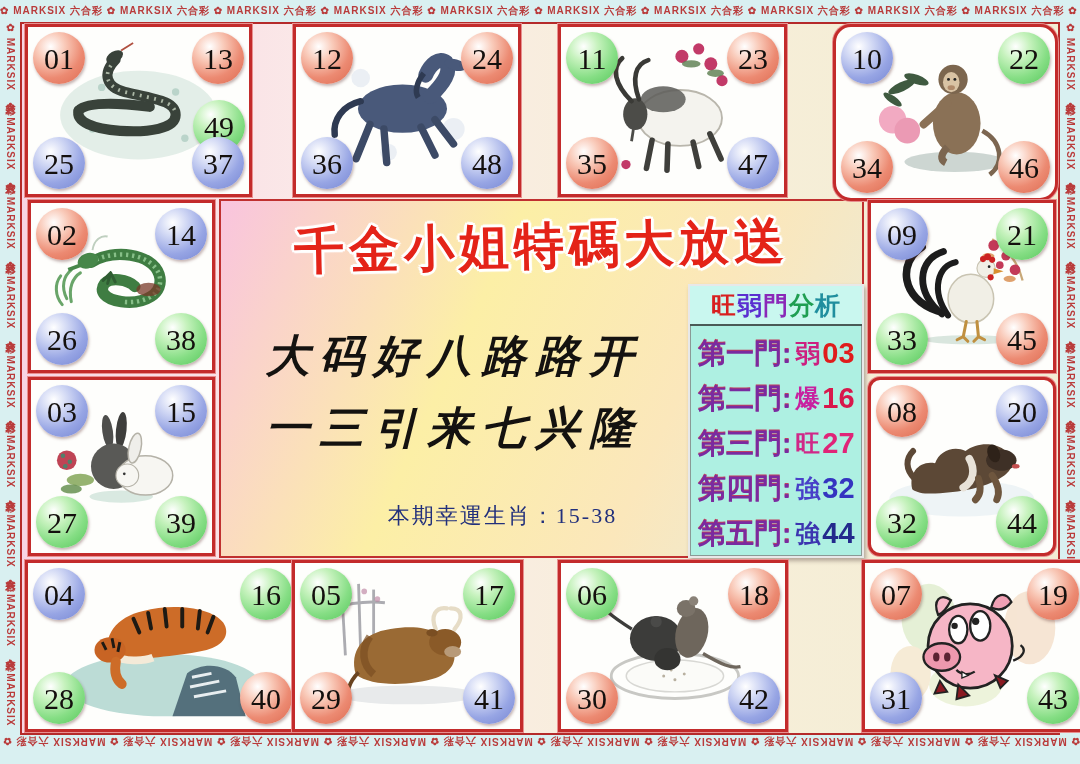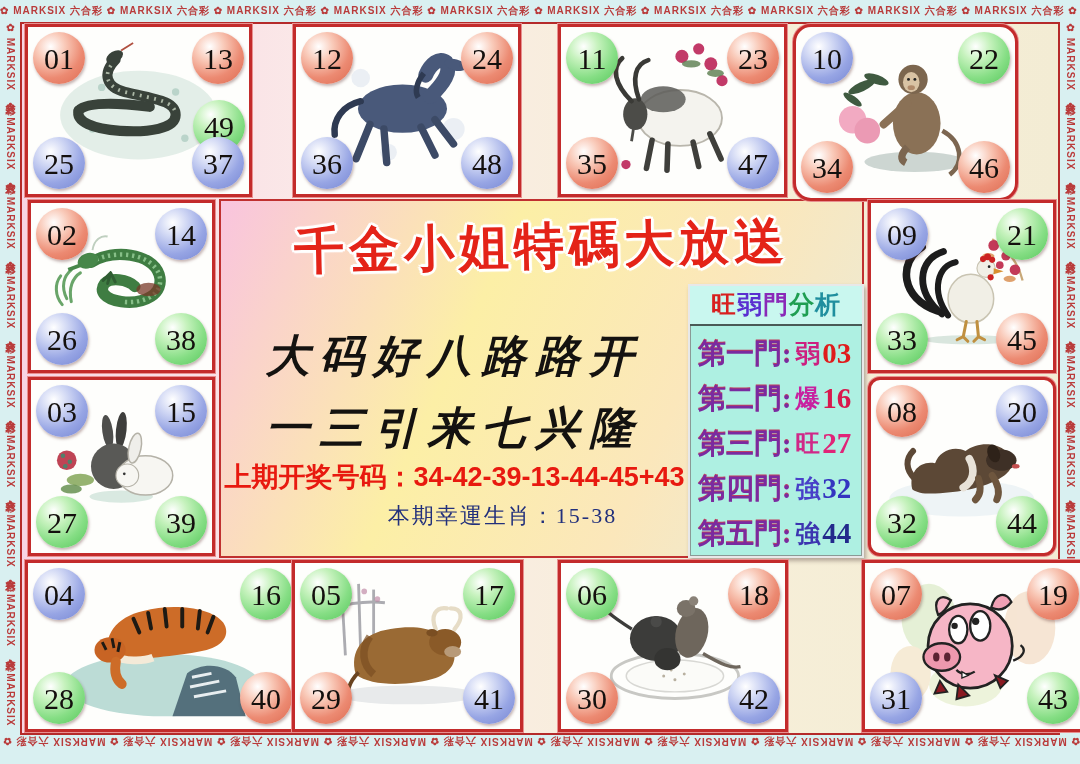--- a/index.html
+++ b/index.html
@@ -27,21 +27,21 @@
   
   .cell{
     position:absolute;box-sizing:border-box;background:#fefefc;
     border:3px solid #c32b2b;box-shadow:0 0 0 1px #e89090;
   }
   .art{position:absolute;left:4%;top:3%;width:92%;height:94%;}
   .art svg{width:100%;height:100%;}
   .slot-r1c1{left:3px;top:0;width:227px;height:173px;}
   .slot-r1c2{left:271px;top:0;width:228px;height:173px;}
   .slot-r1c3{left:536px;top:0;width:229px;height:173px;}
-  .slot-r1c4{left:771px;top:0;width:225px;height:177px;border-radius:18px;}
+  .slot-r1c4{left:811px;top:0;width:225px;height:177px;border-radius:18px;}
   .slot-r2c1a{left:6px;top:176px;width:187px;height:173px;}
   .slot-r2c1b{left:6px;top:353px;width:187px;height:179px;}
   .slot-r2c4a{left:846px;top:176px;width:188px;height:173px;}
   .slot-r2c4b{left:846px;top:353px;width:188px;height:179px;border-radius:12px;}
   .slot-r3c1{left:3px;top:536px;width:275px;height:172px;}
   .slot-r3c2{left:270px;top:536px;width:231px;height:172px;}
   .slot-r3c3{left:536px;top:536px;width:230px;height:172px;}
   .slot-r3c4{left:840px;top:536px;width:225px;height:172px;}
   
   .ball{
@@ -87,21 +87,21 @@
   }
   #lucky{
     position:absolute;left:0;top:300px;width:467px;text-align:center;
     font-family:"Liberation Serif",serif;font-size:22px;color:#22307c;
     letter-spacing:2px;white-space:nowrap;padding-left:48px;
   }
   
   #analysis{
     position:absolute;left:467px;top:83px;width:176px;height:274px;
     box-sizing:border-box;background:#aef0e2;
-    border:2px solid #e8e8e8;box-shadow:inset 0 0 0 1px #8a9a96,2px 3px 4px rgba(60,40,40,.35);font-family:Liberation Serif, serif;
+    border:2px solid #e8e8e8;box-shadow:inset 0 0 0 1px #8a9a96,2px 3px 4px rgba(60,40,40,.35);
   }
   #analysis-title{
     height:38px;line-height:38px;text-align:center;background:#c9f7ef;
     border-bottom:2px solid #4a5a56;font-size:25px;font-weight:bold;letter-spacing:1px;
   }
   #gates{padding:5px 6px 0 8px;}
   .gate{display:flex;align-items:center;height:45px;white-space:nowrap;}
   .g-label{font-size:28px;font-weight:bold;color:#7a2aa0;text-shadow:0 -1px 0 #c04060;}
   .g-status{font-size:25px;font-weight:bold;margin-left:4px;}
   .g-num{font-size:29px;font-weight:bold;margin-left:2px;}
@@ -118,21 +118,20 @@
 <div class="pat pat-bottom">✿ MARKSIX 六合彩  ✿ MARKSIX 六合彩  ✿ MARKSIX 六合彩  ✿ MARKSIX 六合彩  ✿ MARKSIX 六合彩  ✿ MARKSIX 六合彩  ✿ MARKSIX 六合彩  ✿ MARKSIX 六合彩  ✿ MARKSIX 六合彩  ✿ MARKSIX 六合彩  ✿ MARKSIX 六合彩  ✿ MARKSIX 六合彩  ✿ MARKSIX 六合彩  ✿ MARKSIX 六合彩  </div>
 <div class="pat pat-left">✿ MARKSIX 六合彩  ✿ MARKSIX 六合彩  ✿ MARKSIX 六合彩  ✿ MARKSIX 六合彩  ✿ MARKSIX 六合彩  ✿ MARKSIX 六合彩  ✿ MARKSIX 六合彩  ✿ MARKSIX 六合彩  ✿ MARKSIX 六合彩  ✿ MARKSIX 六合彩  ✿ MARKSIX 六合彩  ✿ MARKSIX 六合彩  ✿ MARKSIX 六合彩  ✿ MARKSIX 六合彩  </div>
 <div class="pat pat-right">✿ MARKSIX 六合彩  ✿ MARKSIX 六合彩  ✿ MARKSIX 六合彩  ✿ MARKSIX 六合彩  ✿ MARKSIX 六合彩  ✿ MARKSIX 六合彩  ✿ MARKSIX 六合彩  ✿ MARKSIX 六合彩  ✿ MARKSIX 六合彩  ✿ MARKSIX 六合彩  ✿ MARKSIX 六合彩  ✿ MARKSIX 六合彩  ✿ MARKSIX 六合彩  ✿ MARKSIX 六合彩  </div>
 
 <div id="frame">
 
   <div id="banner">
     <div id="banner-title">千金小姐特碼大放送</div>
     <div id="slogan1" class="slogan">大码好八路路开</div>
     <div id="slogan2" class="slogan">一三引来七兴隆</div>
-    <div id="prev-draw"><span>上期开奖号码：</span><span>34-42-39-13-44-45+43</span></div>
     <div id="lucky"><span>本期幸運生肖：</span><span>15-38</span></div>
 
     <div id="analysis">
       <div id="analysis-title"><span style="color:#d81f1f">旺</span><span style="color:#5a2fd0">弱</span><span style="color:#8a28b8">門</span><span style="color:#1f9e52">分</span><span style="color:#1f8e9e">析</span></div>
       <div id="gates">
           <div class="gate">
      <span class="g-label">第一門:</span>
      <span class="g-status">弱</span>
      <span class="g-num">03</span>
    </div>

